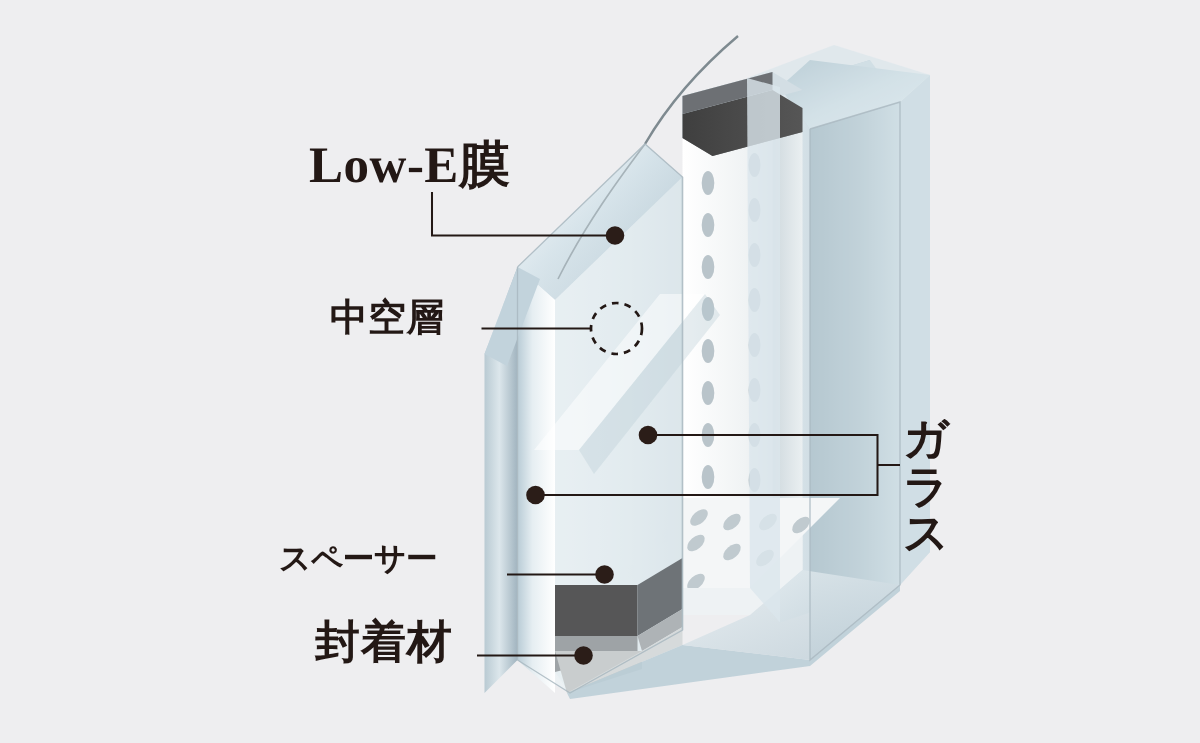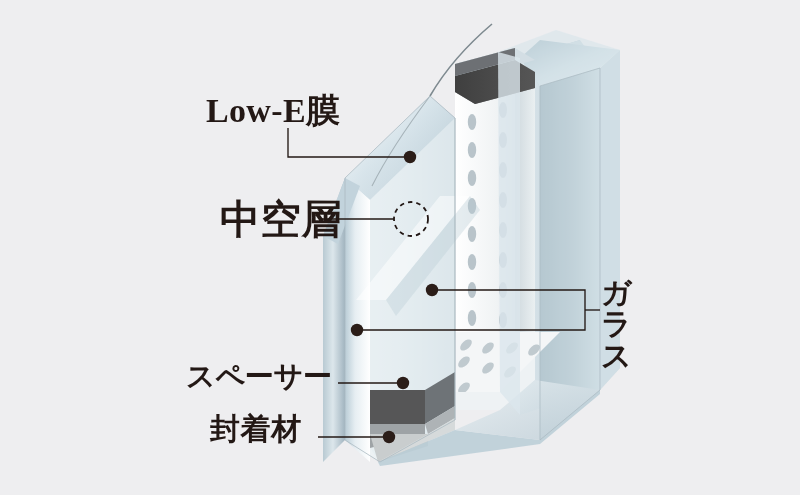--- a/index.html
+++ b/index.html
@@ -13,22 +13,22 @@
   #art{position:absolute;left:0;top:0;}
   .lbl{
     position:absolute;
     color:#231815;
     font-weight:700;
     white-space:nowrap;
     letter-spacing:0.02em;
     line-height:1;
   }
   .lbl-lowe{left:206px;top:94px;font-size:34px;letter-spacing:0.01em;}
-  .lbl-cavity{left:220px;top:200px;font-size:40px;}
-  .lbl-spacer{left:186px;top:362px;font-size:29px;letter-spacing:-0.01em;}
+  .lbl-cavity{left:220px;top:200px;font-size:25px;}
+  .lbl-spacer{left:186px;top:362px;font-size:21px;letter-spacing:-0.01em;}
   .lbl-sealant{left:210px;top:416px;font-size:30px;font-family:Liberation Mono, monospace;}
   .lbl-glass{
     left:600px;top:256px;font-size:30px;
     writing-mode:vertical-rl;
     text-orientation:upright;
     line-height:1.08;
     letter-spacing:0.04em;
   }
 </style>
 </head>

